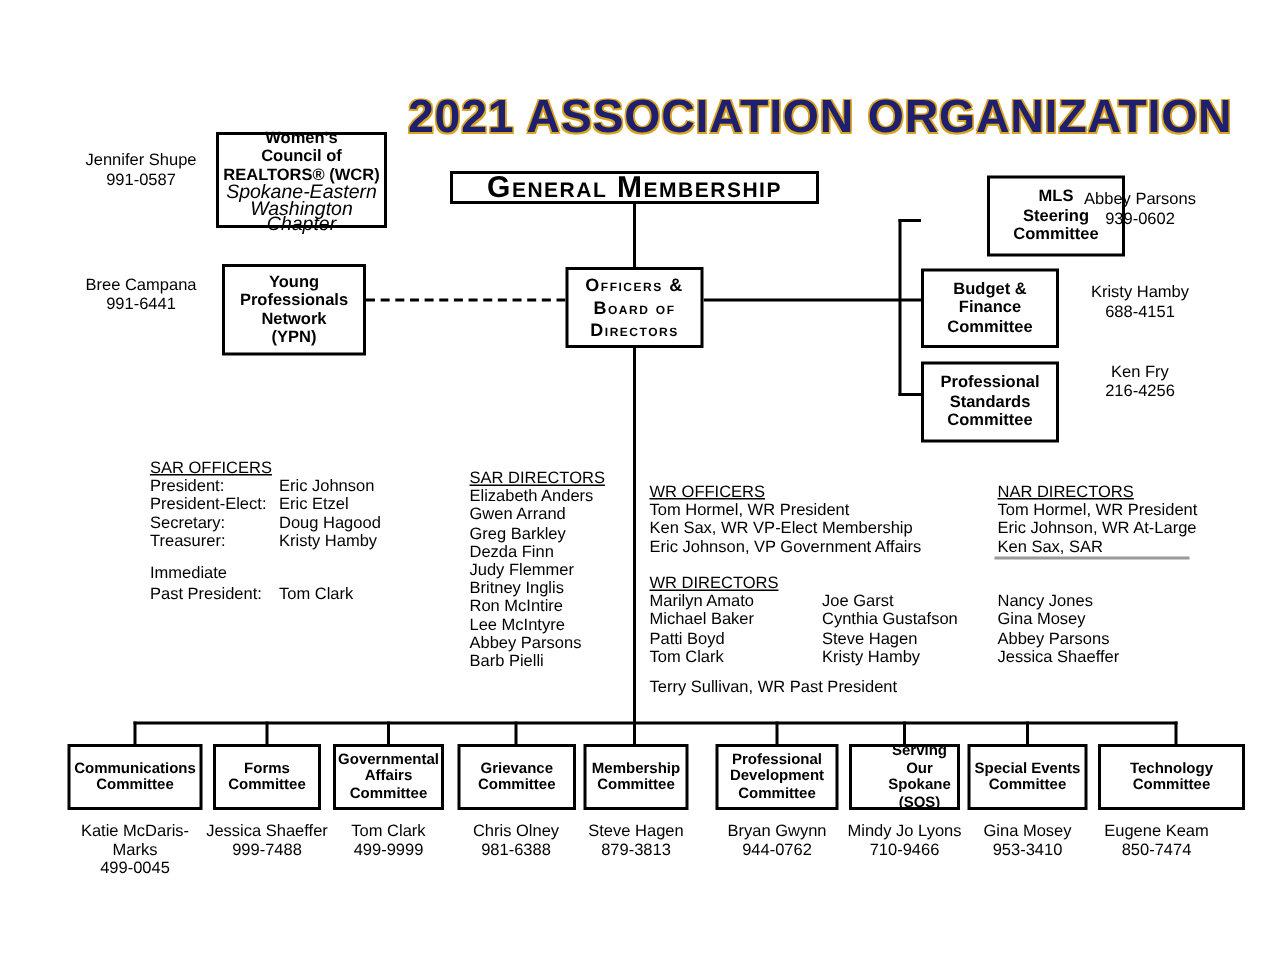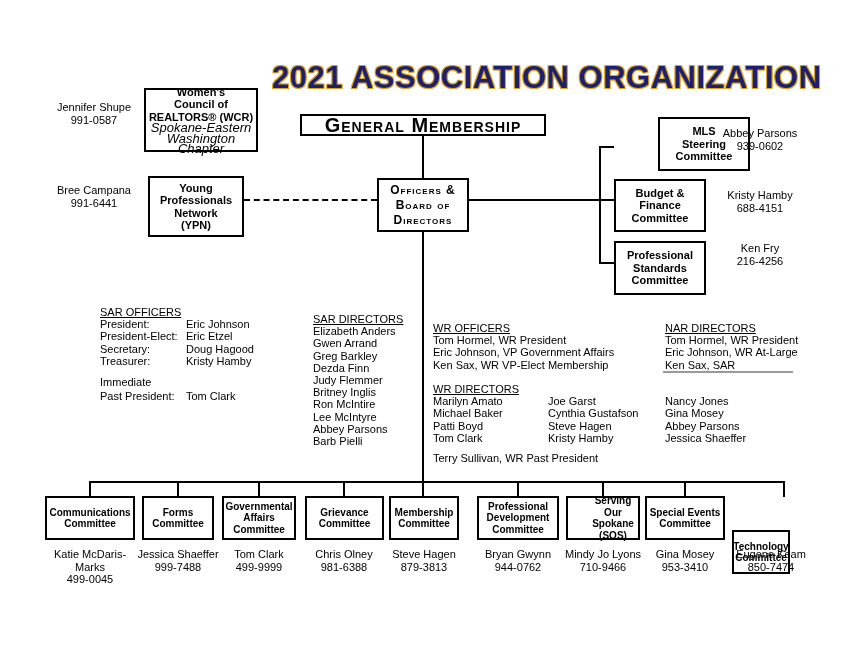--- a/index.html
+++ b/index.html
@@ -146,22 +146,22 @@
   <div>Britney Inglis</div>
   <div>Ron McIntire</div>
   <div>Lee McIntyre</div>
   <div>Abbey Parsons</div>
   <div>Barb Pielli</div>
 </div>
 
 <div class="list" style="left:433px;top:322px;">
   <div class="list-heading">WR OFFICERS</div>
   <div>Tom Hormel, WR President</div>
+  <div>Ken Sax, WR VP-Elect Membership</div>
   <div>Eric Johnson, VP Government Affairs</div>
-  <div>Ken Sax, WR VP-Elect Membership</div>
 </div>
 
 <div class="list" style="left:665px;top:322px;">
   <div class="list-heading">NAR DIRECTORS</div>
   <div>Tom Hormel, WR President</div>
   <div>Eric Johnson, WR At-Large</div>
   <div>Ken Sax, SAR</div>
 </div>
 
 <div class="list" style="left:433px;top:383px;">
@@ -218,21 +218,21 @@
 </div>
 <div class="cbox" style="left:566px;width:74px;padding-left:20px;">
   <span class="bl">Serving Our</span>
   <span class="bl">Spokane</span>
   <span class="bl">(SOS)</span>
 </div>
 <div class="cbox" style="left:645px;width:80px;">
   <span class="bl">Special Events</span>
   <span class="bl">Committee</span>
 </div>
-<div class="cbox" style="left:732px;width:58px;margin-top:34px;">
+<div class="cbox" style="left:732px;width:98px;">
   <span class="bl">Technology</span>
   <span class="bl">Committee</span>
 </div>
 
 <div class="contact" style="left:40px;top:548px;width:100px;">
   <span style="display:block">Katie McDaris-</span>
   <span style="display:block">Marks</span>
   <span style="display:block">499-0045</span>
 </div>
 <div class="contact" style="left:128px;top:548px;width:100px;">

